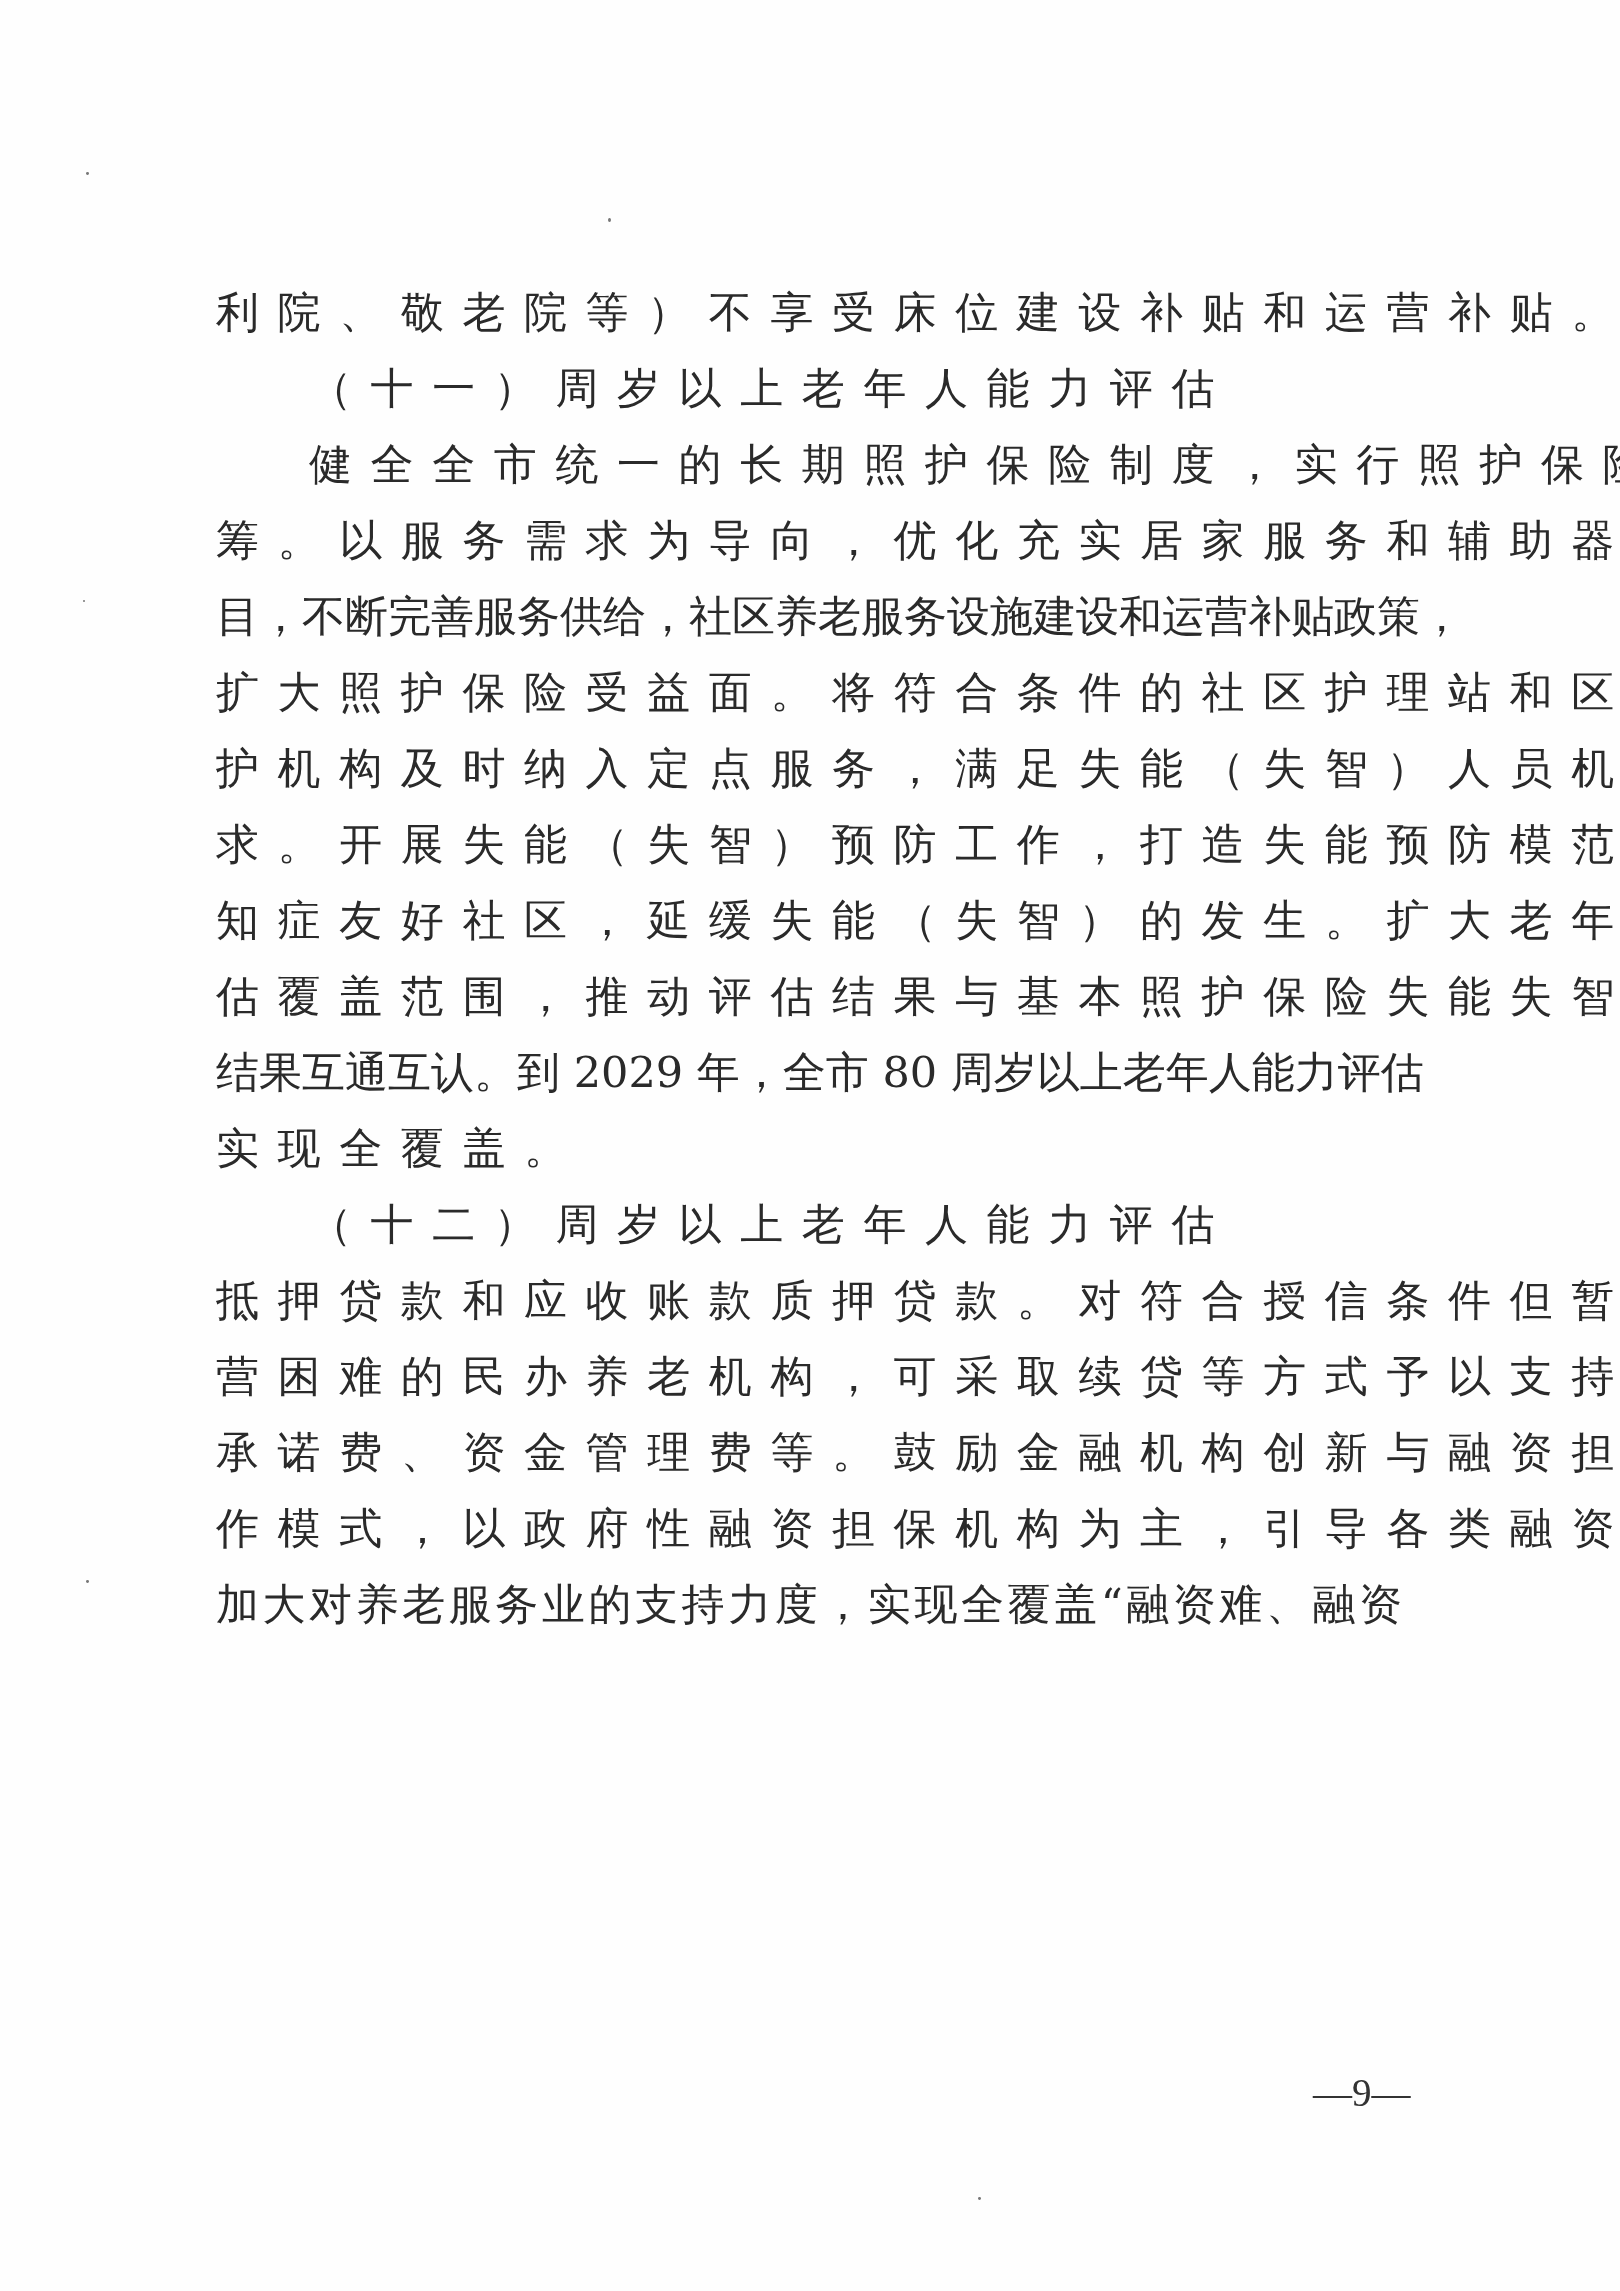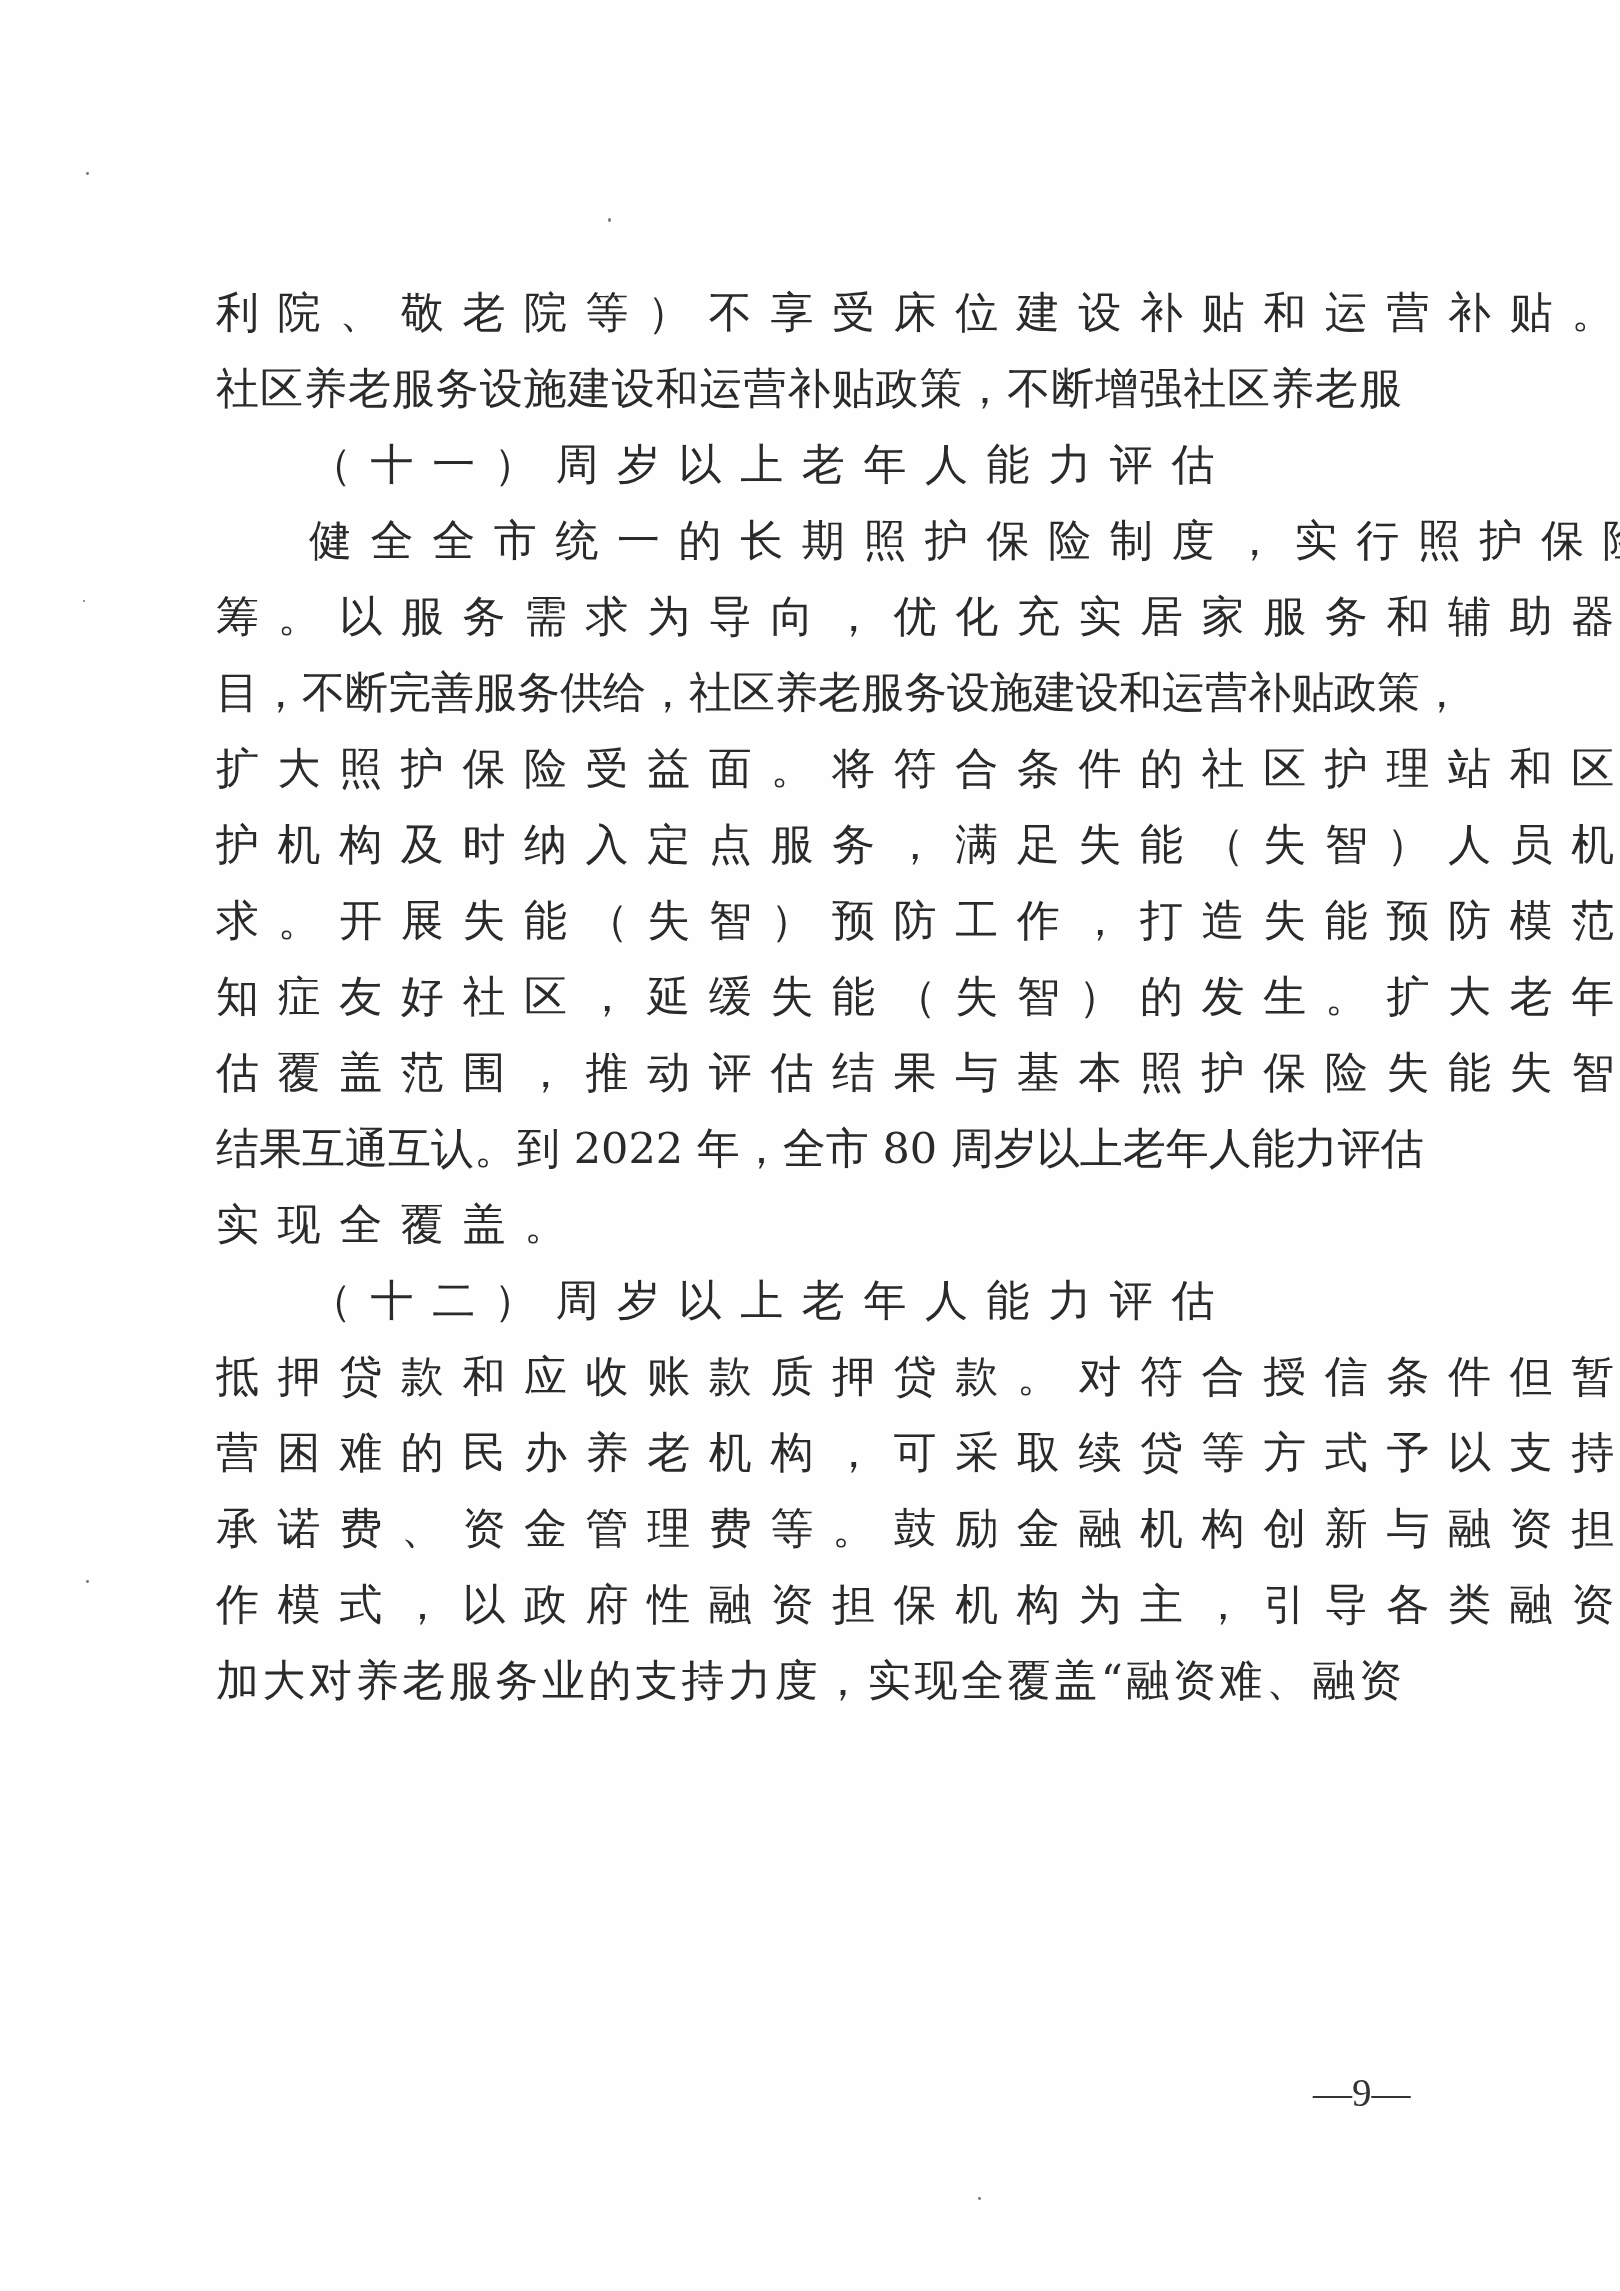--- a/index.html
+++ b/index.html
@@ -61,33 +61,32 @@
       background: #777;
       border-radius: 50%;
     }
   </style>
 </head>
 <body>
 
 <div class="page">
   <div class="text-block">
     <div class="line">利院、敬老院等）不享受床位建设补贴和运营补贴。完善我市</div>
-    <div class="line justify">社区养老服务设施建设和运营补贴政策，不断增强社区养老服</div>
 
     <div class="line heading">（十一）周岁以上老年人能力评估</div>
 
     <div class="line indent">健全全市统一的长期照护保险制度，实行照护保险市级统</div>
     <div class="line">筹。以服务需求为导向，优化充实居家服务和辅助器具服务项</div>
     <div class="line justify">目，不断完善服务供给，社区养老服务设施建设和运营补贴政策，</div>
     <div class="line">扩大照护保险受益面。将符合条件的社区护理站和区镇街道照</div>
     <div class="line">护机构及时纳入定点服务，满足失能（失智）人员机构照护需</div>
     <div class="line">求。开展失能（失智）预防工作，打造失能预防模范社区和认</div>
     <div class="line">知症友好社区，延缓失能（失智）的发生。扩大老年人能力评</div>
     <div class="line">估覆盖范围，推动评估结果与基本照护保险失能失智等级评估</div>
-    <div class="line justify">结果互通互认。到 2022 年，全市 80 周岁以上老年人能力评估</div>
+    <div class="line justify">结果互通互认。到 2029 年，全市 80 周岁以上老年人能力评估</div>
     <div class="line">实现全覆盖。</div>
 
     <div class="line heading">（十二）周岁以上老年人能力评估</div>
 
     <div class="line">抵押贷款和应收账款质押贷款。对符合授信条件但暂时遇到经</div>
     <div class="line">营困难的民办养老机构，可采取续贷等方式予以支持。养老服</div>
     <div class="line">承诺费、资金管理费等。鼓励金融机构创新与融资担保机构合</div>
     <div class="line">作模式，以政府性融资担保机构为主，引导各类融资担保机构</div>
     <div class="line justify">加大对养老服务业的支持力度，实现全覆盖“融资难、融资</div>
   </div>

